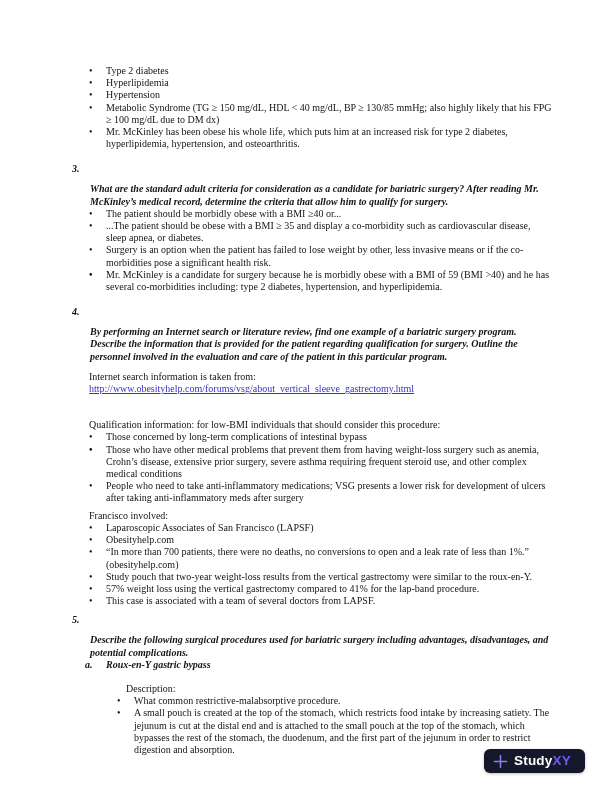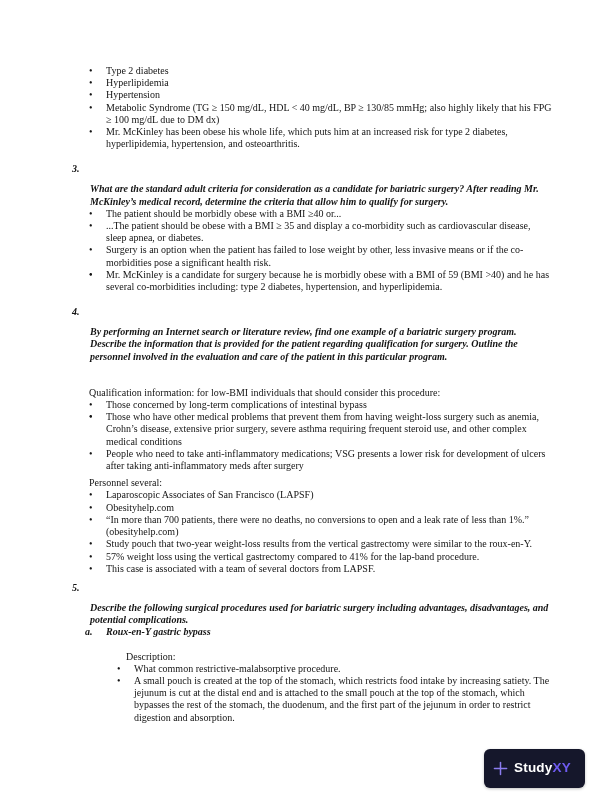--- a/index.html
+++ b/index.html
@@ -46,21 +46,21 @@
   a.link {
     color:var(--link-color,#3333cc);
     text-decoration:underline;
     cursor:pointer;
     word-break:break-all;
   }
   
   .brand-badge {
     position:absolute;
     left:484px; top:749px;
-    width:101px; height:39px;
+    width:101px; height:24px;
     background:var(--badge-bg,#15172b);
     border-radius:6px;
     display:flex; align-items:center;
     padding-left:9px;
     box-sizing:border-box;
     box-shadow:0 1px 3px rgba(0,0,0,0.25);
     font-family:"Liberation Sans","DejaVu Sans",sans-serif;
   }
   .brand-badge .plus { width:15px; height:15px; flex:none; margin-right:6px; }
   .brand-badge .brand-text {
@@ -133,20 +133,24 @@
           <span class="marker">•</span>
           <span>Mr. McKinley is a candidate for surgery because he is morbidly obese with a BMI of 59 (BMI &gt;40) and he has several co-morbidities including: type 2 diabetes, hypertension, and hyperlipidemia.</span>
         </li>
       </ul>
 
     <div class="question mt13">
       <span class="qnum">4.</span>
       <div class="qtext">By performing an Internet search or literature review, find one example of a bariatric surgery program. Describe the information that is provided for the patient regarding qualification for surgery. Outline the personnel involved in the evaluation and care of the patient in this particular program.</div>
     </div>
 
+    <div class="para mt8">
+      <div>Internet search information is taken from:</div>
+      <a class="link">http://www.obesityhelp.com/forums/vsg/about_vertical_sleeve_gastrectomy.html</a>
+    </div>
 
     <div class="para mt6">Qualification information: for low-BMI individuals that should consider this procedure:</div>
 
     <ul class="blist l1">
 
         <li>
           <span class="marker">•</span>
           <span>Those concerned by long-term complications of intestinal bypass</span>
         </li>
 
@@ -158,21 +162,21 @@
           <span class="marker">•</span>
           <span>Those who have other medical problems that prevent them from having weight-loss surgery such as anemia, Crohn’s disease, extensive prior surgery, severe asthma requiring frequent steroid use, and other complex medical conditions</span>
         </li>
 
         <li>
           <span class="marker">•</span>
           <span>People who need to take anti-inflammatory medications; VSG presents a lower risk for development of ulcers after taking anti-inflammatory meds after surgery</span>
         </li>
       </ul>
 
-    <div class="para mt5">Personnel several:</div>
+    <div class="para mt5">Francisco involved:</div>
 
     <ul class="blist l1">
 
         <li>
           <span class="marker">•</span>
           <span>Laparoscopic Associates of San Francisco (LAPSF)</span>
         </li>
 
         <li>
           <span class="marker">•</span>

